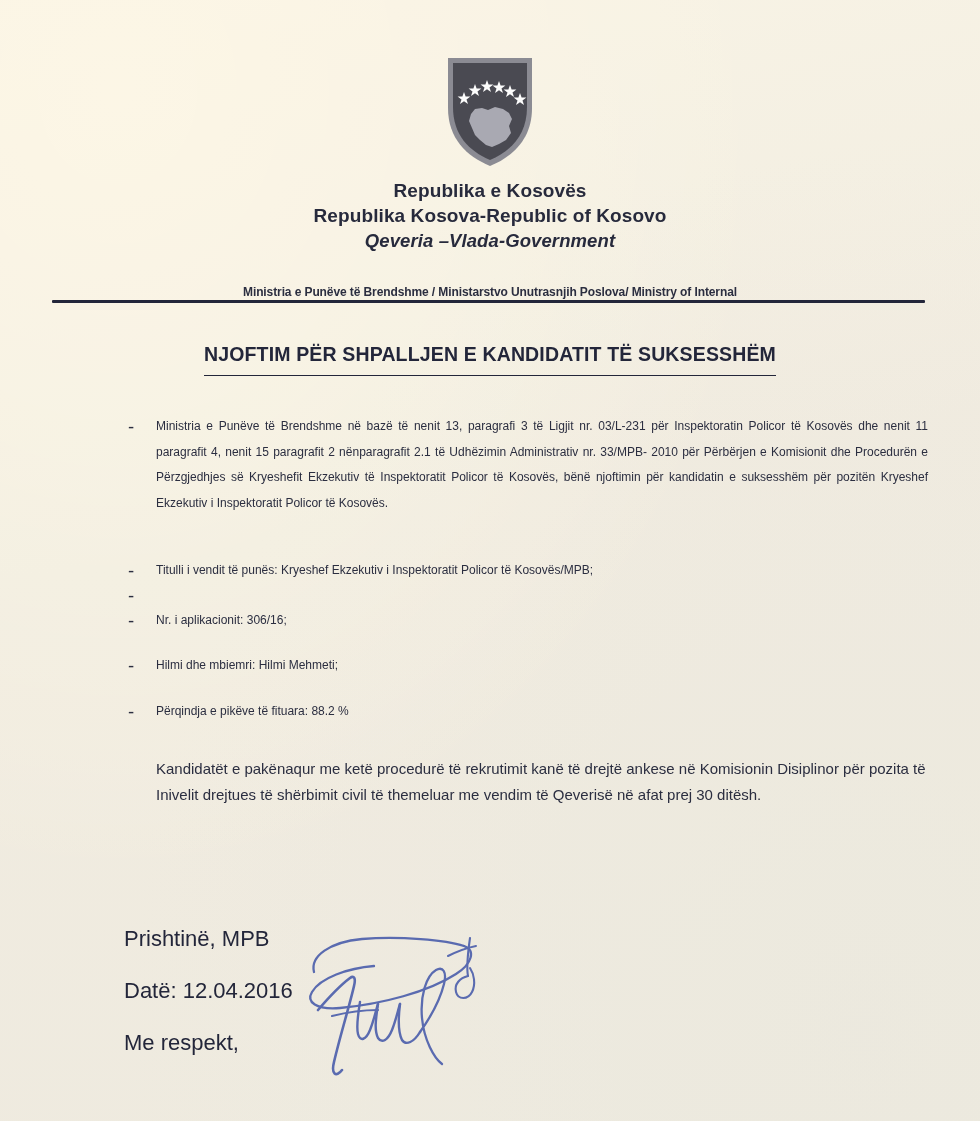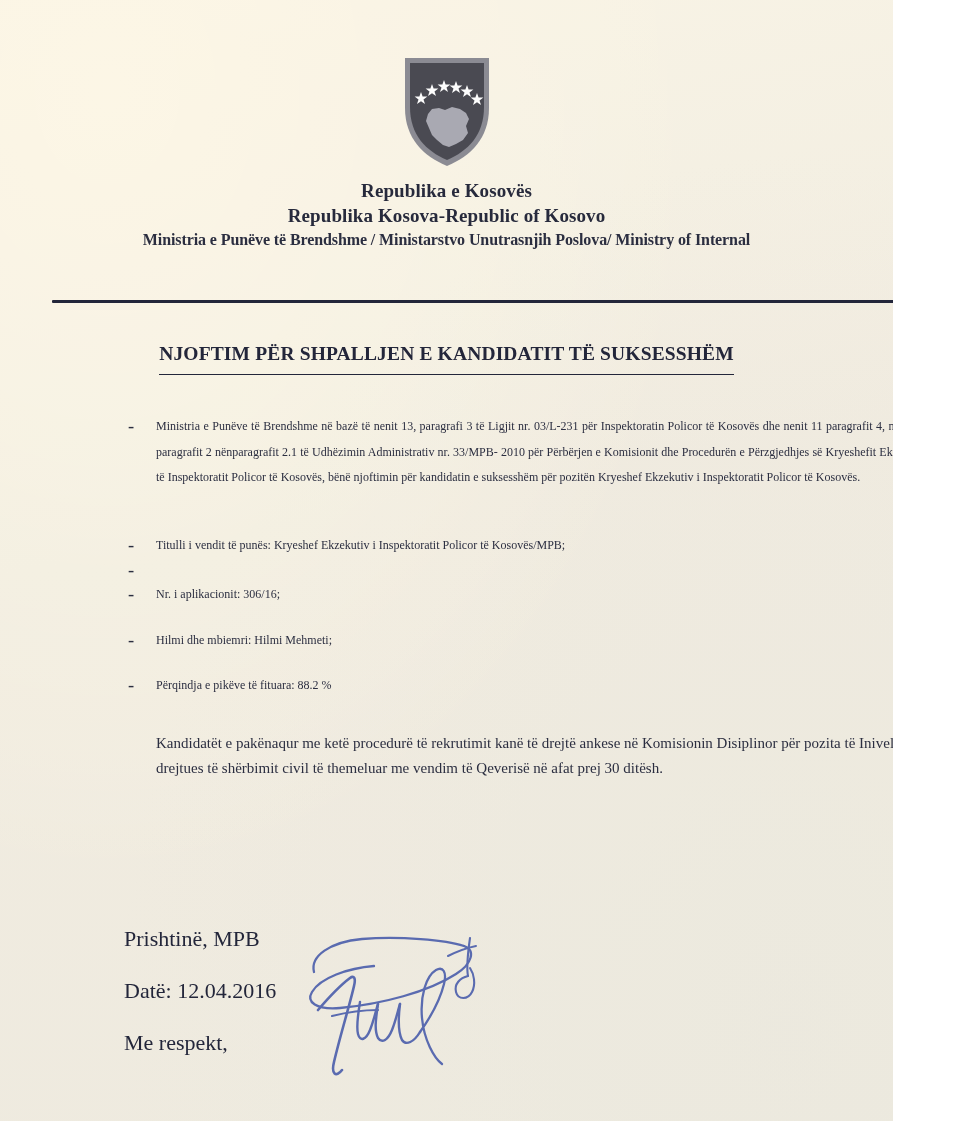--- a/index.html
+++ b/index.html
@@ -2,25 +2,25 @@
 <html><head>
 <meta charset="utf-8">
 <style>
   html, body {
     margin: 0;
     padding: 0;
     background: #ffffff;
   }
   .page {
     position: relative;
-    width: 893px;
+    width: 980px;
     height: 1121px;
     background: #eab308;
     overflow: hidden;
-    font-family: Liberation Serif, serif;
+    font-family: Liberation Sans, sans-serif;
     color: #2b2e40;
   }
   
   .page::before {
     content: "";
     position: absolute;
     inset: 0;
     pointer-events: none;
     background:
       radial-gradient(ellipse at 12% 8%, rgba(255,255,255,0.85) 0%, rgba(255,255,255,0) 55%),
@@ -58,24 +58,25 @@
     font-weight: bold;
     letter-spacing: 0.1px;
     color: #272a3c;
   }
   .hdr-line.italic {
     font-style: italic;
     font-weight: bold;
     font-size: 18.5px;
   }
   .hdr-ministry {
-    font-size: 16px;
+    font-size: 12px;
     font-weight: bold;
     letter-spacing: -0.1px;
     padding: 0 14px;
+    margin-top: 32px;
   }
   .rule {
     position: absolute;
     left: 52px;
     top: 300px;
     width: 873px;
     height: 3px;
     background: #23263a;
     border-radius: 1px;
   }
@@ -179,20 +180,21 @@
           <polygon points="78,41 79.6,45.6 84.4,45.6 80.5,48.4 82,53 78,50.2 74,53 75.5,48.4 71.6,45.6 76.4,45.6"></polygon>
         </g>
         <path d="M29 62 L33 57 L40 56 L46 58 L53 55 L61 57 L67 61 L70 67 L67 74
                  L69 81 L64 88 L57 92 L50 95 L44 93 L38 88 L33 83 L30 76 L27 69 Z" fill="#a9a9b2"></path>
       </svg>
     </div>
 
     <div class="header">
       <div class="hdr-line">Republika e Kosovës</div>
       <div class="hdr-line">Republika Kosova-Republic of Kosovo</div>
+      <div class="hdr-line italic">Qeveria –Vlada-Government</div>
       <div class="hdr-ministry">Ministria e Punëve të Brendshme / Ministarstvo  Unutrasnjih Poslova/ Ministry of Internal</div>
     </div>
 
     <div class="rule"></div>
 
     <div class="doc-title">
       <span>NJOFTIM PËR SHPALLJEN E KANDIDATIT TË SUKSESSHËM</span>
     </div>
 
     <div class="body">

